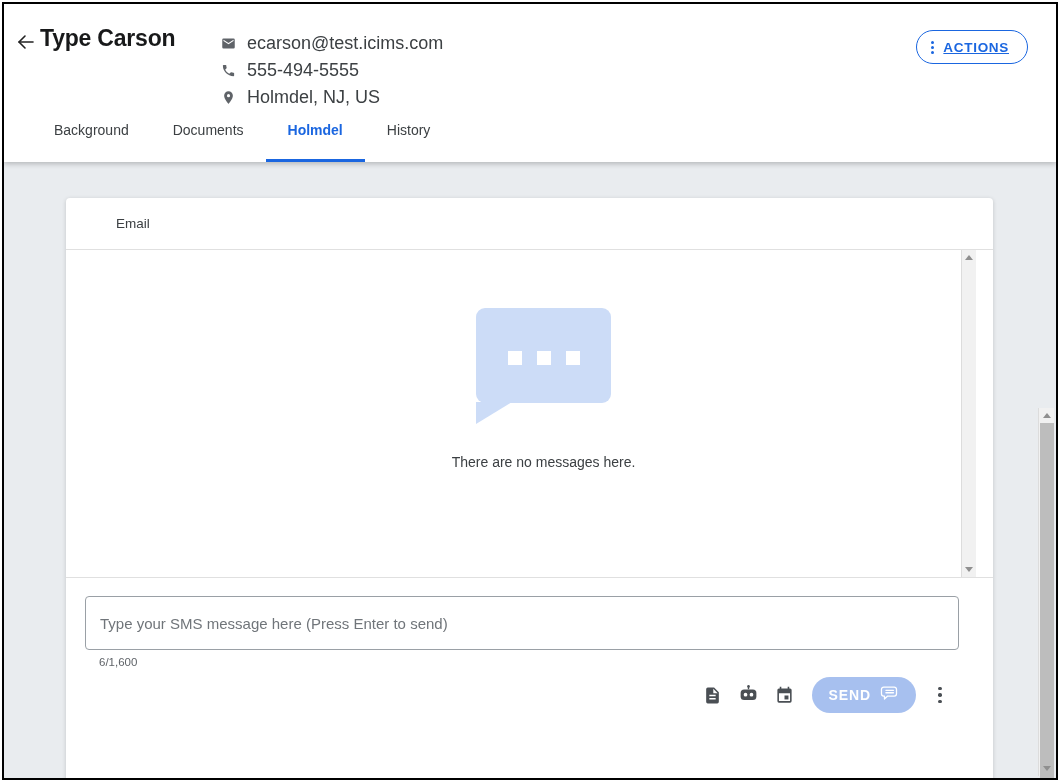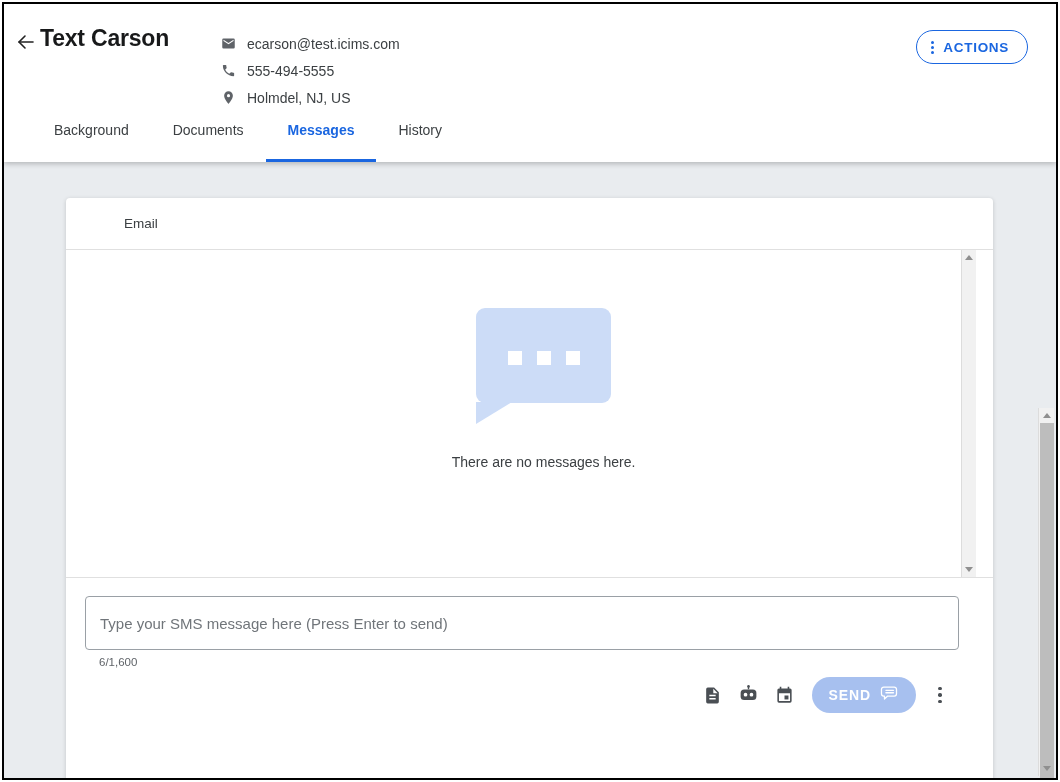--- a/index.html
+++ b/index.html
@@ -76,21 +76,21 @@
     width: 17px;
     height: 17px;
     margin-right: 10px;
     color: #5f6368;
     flex: 0 0 17px;
     display: flex;
     align-items: center;
     justify-content: center;
   }
   .contact-row .ctext {
-    font-size: 14px;
+    font-size: 18px;
     color: #3c4043;
     white-space: nowrap;
   }
 
   #actions-button {
     position: absolute;
     right: 28px;
     top: 26px;
     height: 34px;
     padding: 0 18px 0 14px;
@@ -98,20 +98,21 @@
     border-radius: 18px;
     background: #ffffff;
     color: #1a66e0;
     font-size: 13.5px;
     font-weight: 600;
     letter-spacing: 0.7px;
     display: flex;
     align-items: center;
     cursor: pointer;
     box-sizing: border-box;
+    text-decoration: underline;
   }
   #actions-button .kebab {
     display: inline-flex;
     flex-direction: column;
     justify-content: space-between;
     height: 13px;
     margin-right: 9px;
   }
   #actions-button .kebab i {
     display: block;
@@ -180,21 +181,21 @@
     box-sizing: border-box;
     overflow: visible;
   }
 
   #sub-tabs {
     position: relative;
     height: 52px;
     border-bottom: 1px solid #e0e0e0;
     display: flex;
     align-items: center;
-    padding-left: 32px;
+    padding-left: 24px;
     box-sizing: border-box;
   }
   .sub-tab {
     position: relative;
     height: 52px;
     padding: 0 26px;
     font-size: 13.5px;
     color: #3c4043;
     display: flex;
     align-items: center;
@@ -424,21 +425,21 @@
 
   <div id="profile-header">
 
     <div id="back-arrow">
       <svg width="24" height="24" viewBox="0 0 24 24" fill="none" stroke="#222" stroke-width="1.6" stroke-linecap="round" stroke-linejoin="round">
         <line x1="19" y1="12" x2="5" y2="12"></line>
         <polyline points="11,6 5,12 11,18"></polyline>
       </svg>
     </div>
 
-    <div id="candidate-name">Text Carson</div>
+    <div id="candidate-name">Type Carson</div>
 
     <div id="contact-block">
 
       <div class="contact-row">
         <span class="cicon">
           <svg width="15" height="15" viewBox="0 0 24 24" fill="#5f6368">
             <path d="M20 4H4a2 2 0 00-2 2v12a2 2 0 002 2h16a2 2 0 002-2V6a2 2 0 00-2-2zm0 4l-8 5-8-5V6l8 5 8-5v2z"></path>
           </svg>
         </span>
         <span class="ctext">ecarson@test.icims.com</span>
@@ -474,21 +475,21 @@
     </div>
 
     <div id="main-tabs">
       <div class="main-tab">
         <span>Background</span>
       </div>
       <div class="main-tab">
         <span>Documents</span>
       </div>
       <div class="main-tab active">
-        <span>Messages</span>
+        <span>Holmdel</span>
       </div>
       <div class="main-tab">
         <span>History</span>
       </div>
     </div>
 
   </div>
 
   <div id="page-body">
 

